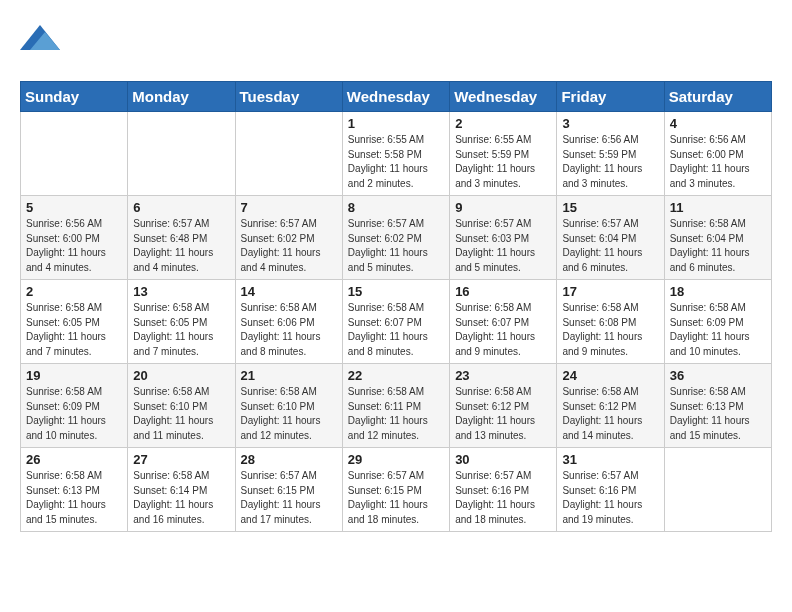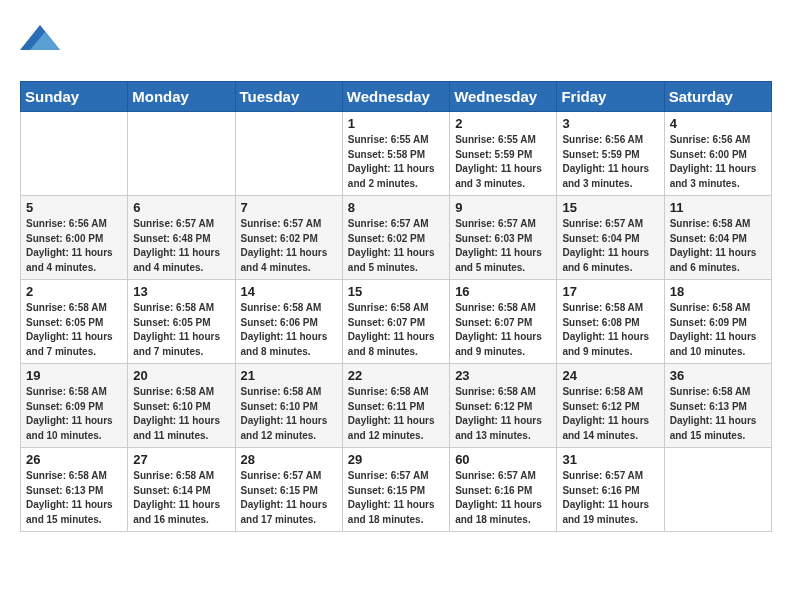--- a/index.html
+++ b/index.html
@@ -59,21 +59,20 @@
       font-size: 13px;
       font-weight: bold;
       color: #222;
       display: block;
       margin-bottom: 2px;
     }
     .day-info {
       font-size: 10px;
       color: #333;
       line-height: 1.45;
-      font-weight: bold;
     }
     .empty-cell {
       background: #f9f9f9;
     }
     .logo-wrapper {
       display: flex;
       align-items: center;
       gap: 4px;
     }
     .logo-text-wrap {
@@ -366,21 +365,21 @@
       </td>
         <td>
         <span class="day-number">29</span>
         <div class="day-info">
           <span>Sunrise: 6:57 AM</span><br>
           <span>Sunset: 6:15 PM</span><br>
           <span>Daylight: 11 hours and 18 minutes.</span>
         </div>
       </td>
         <td>
-        <span class="day-number">60</span>
+        <span class="day-number">30</span>
         <div class="day-info">
           <span>Sunrise: 6:57 AM</span><br>
           <span>Sunset: 6:16 PM</span><br>
           <span>Daylight: 11 hours and 18 minutes.</span>
         </div>
       </td>
         <td>
         <span class="day-number">31</span>
         <div class="day-info">
           <span>Sunrise: 6:57 AM</span><br>

